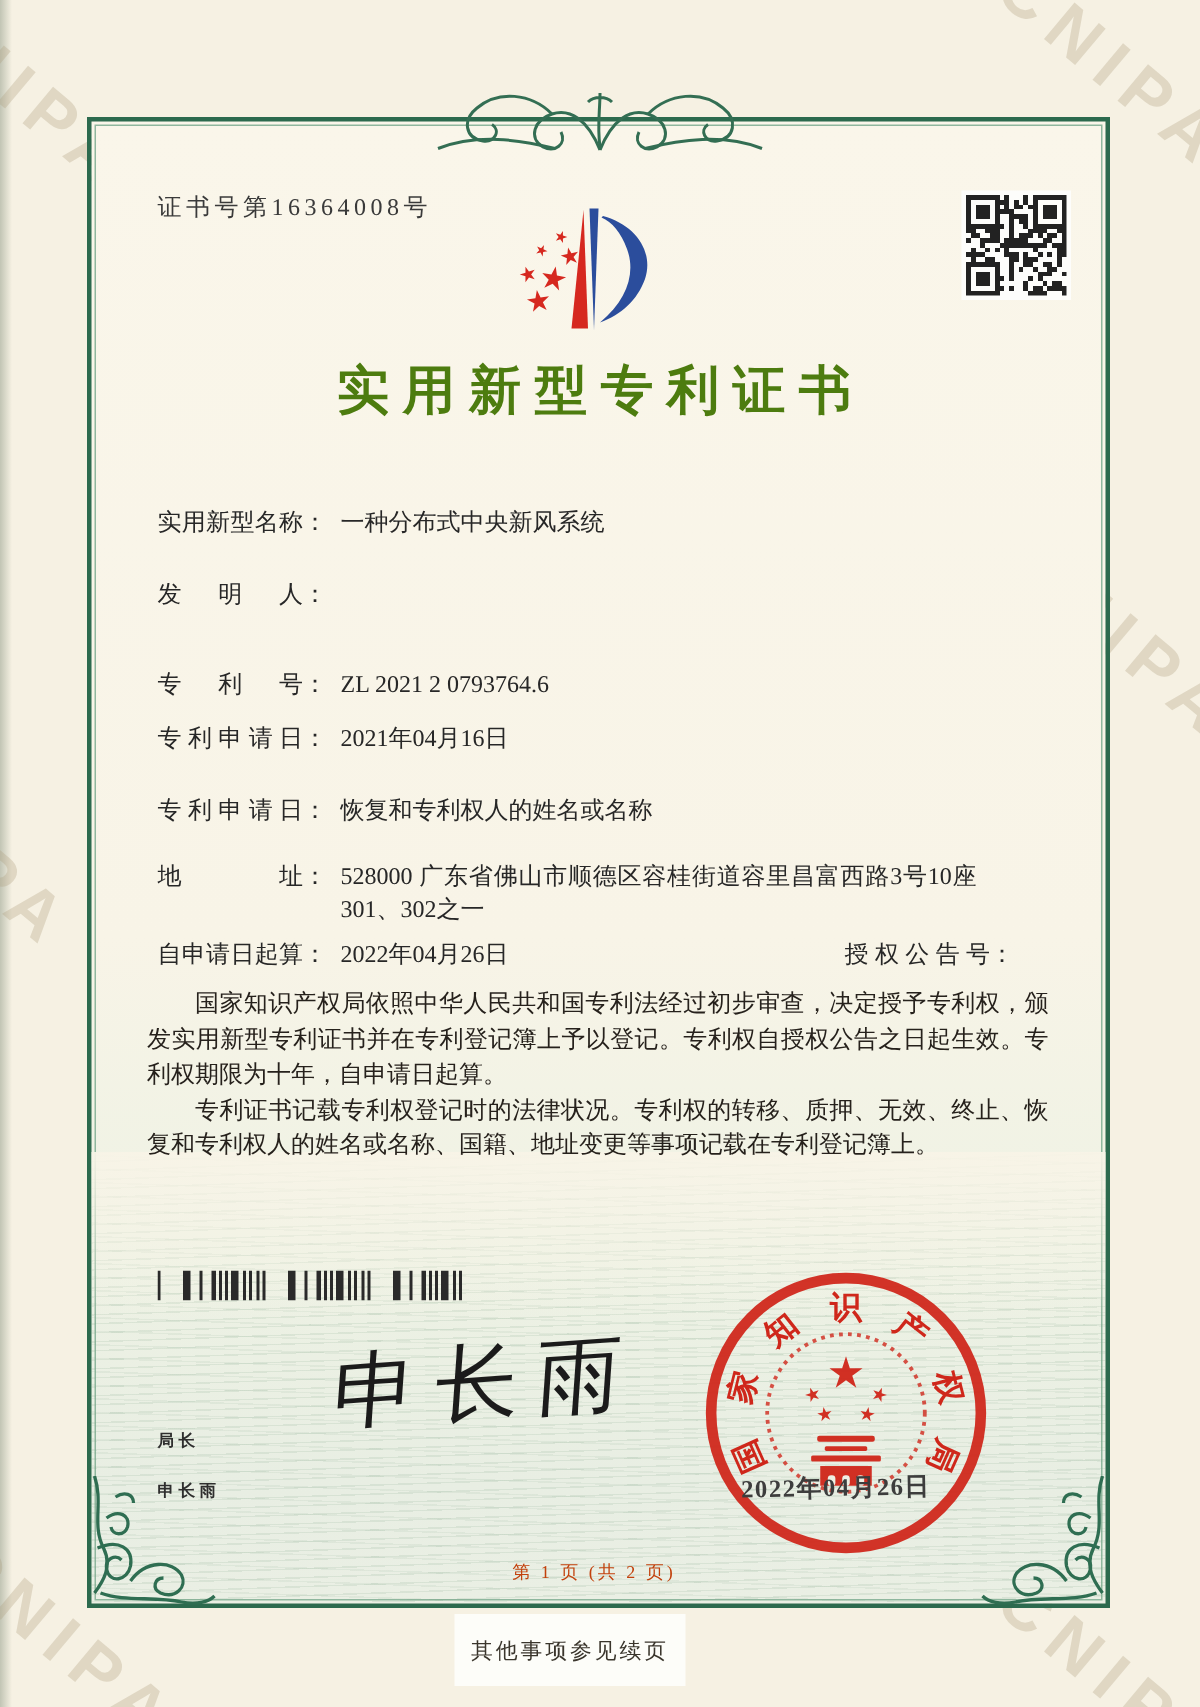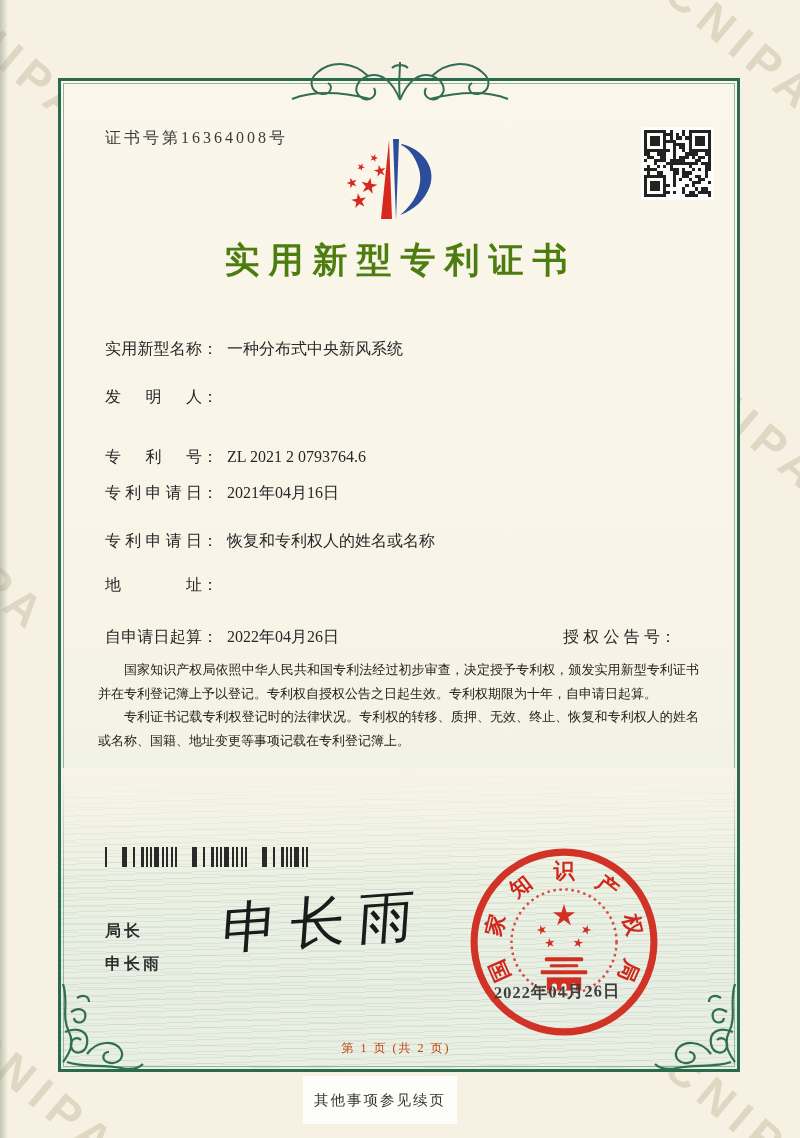--- a/index.html
+++ b/index.html
@@ -39,25 +39,25 @@
   .qr{position:absolute;left:641px;top:127px;width:73px;height:73px;background:#fdfdfb;padding:3px;box-sizing:border-box;}
   .title{
     position:absolute;left:58px;top:237px;width:676px;text-align:center;
     font-size:35px;font-weight:bold;letter-spacing:9px;text-indent:9px;color:#4d7c0f;
   }
   .row{position:absolute;left:105px;display:flex;align-items:flex-start;font-size:16px;color:#272727;line-height:22px;}
   .flabel{display:inline-block;width:97px;text-align:justify;text-align-last:justify;flex:0 0 97px;}
   .fcolon{flex:0 0 auto;}
   .fvalue{margin-left:9px;max-width:424px;text-align:justify;}
   .grant2{position:absolute;left:458px;top:0;display:flex;font-size:16px;font-family:Liberation Serif, serif;}
-  .paras{position:absolute;left:98px;top:658px;width:601px;font-size:13px;line-height:23.5px;color:#26211c;text-align:justify;}
+  .paras{position:absolute;left:98px;top:658px;width:601px;font-size:16px;line-height:23.5px;color:#26211c;text-align:justify;}
   .paras p{margin:0;text-indent:2em;}
   .barcode{position:absolute;left:105px;top:847px;width:210px;height:20px;}
-  .signer{position:absolute;left:105px;top:914px;font-family:Liberation Serif, serif;
-    font-weight:bold;font-size:16px;letter-spacing:3px;color:#2e2e2e;line-height:33px;}
+  .signer{position:absolute;left:105px;top:946px;font-family:Liberation Mono, monospace;
+    font-weight:bold;font-size:11px;letter-spacing:3px;color:#2e2e2e;line-height:33px;}
   .signature{
     position:absolute;left:222px;top:884px;width:230px;font-size:56px;color:#1b1b1b;
     letter-spacing:12px;white-space:nowrap;transform:rotate(-4deg) skewX(-8deg);
     font-family:"DejaVu Serif","Liberation Serif",serif;
   }
   .seal{position:absolute;left:465px;top:843px;width:198px;height:198px;mix-blend-mode:multiply;}
   .seal-date{
     position:absolute;left:494px;top:981px;width:156px;font-size:16.5px;font-weight:bold;
     color:#3d3d3d;letter-spacing:1px;transform:rotate(-1deg);z-index:6;
   }
@@ -320,20 +320,21 @@
         <span class="fvalue">2021年04月16日</span>
     </div>
     <div class="row" style="top:530px">
       <span class="flabel">专利申请日</span>
         <span class="fcolon">：</span>
         <span class="fvalue">恢复和专利权人的姓名或名称</span>
     </div>
     <div class="row" style="top:574px">
       <span class="flabel">地址</span>
         <span class="fcolon">：</span>
+        <span class="fvalue">528000 广东省佛山市顺德区容桂街道容里昌富西路3号10座301、302之一</span>
     </div>
     <div class="row" style="top:626px;width:595px">
       <span class="flabel">自申请日起算</span>
         <span class="fcolon">：</span>
         <span class="fvalue">2022年04月26日</span>
       <span class="grant2">
         <span class="flabel">授权公告号</span>
           <span class="fcolon">：</span>
       </span>
     </div>

